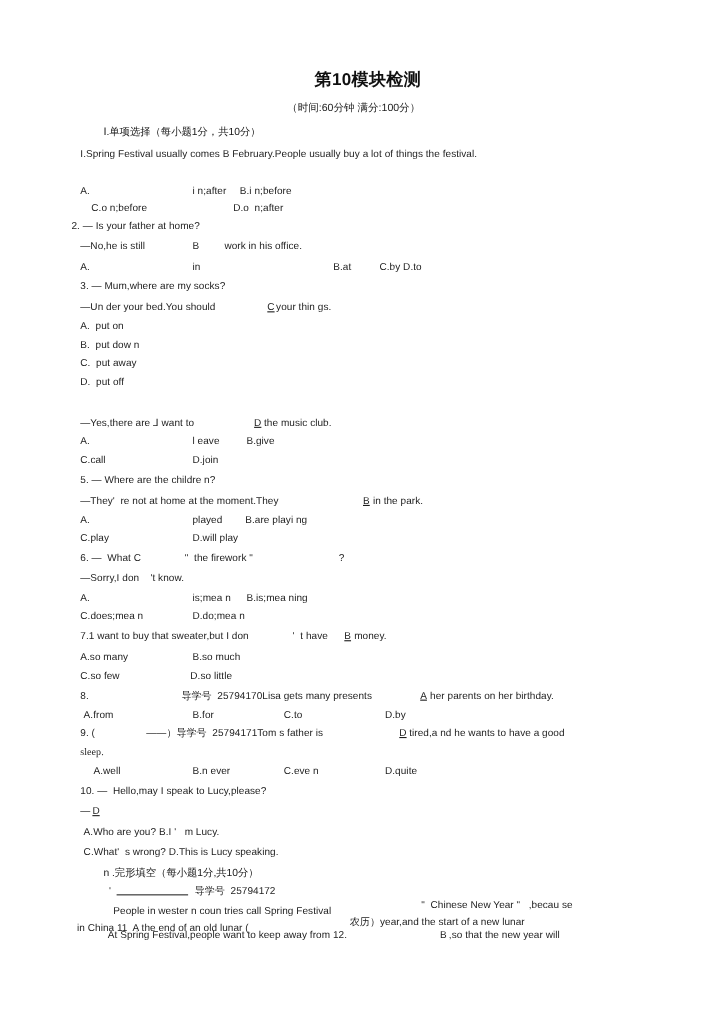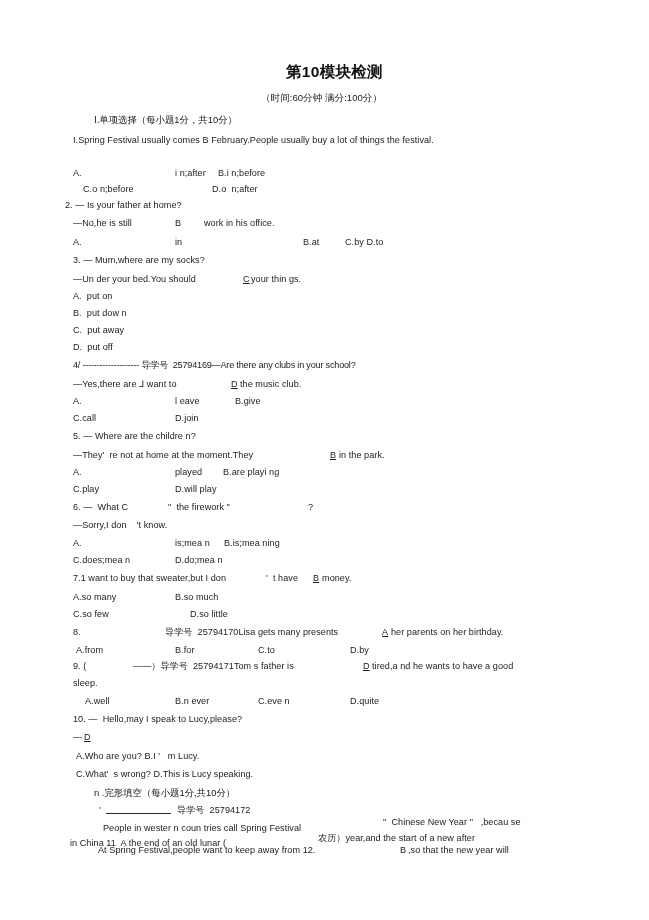--- a/index.html
+++ b/index.html
@@ -89,29 +89,28 @@
 
   <div class="ln" style="left:73px; top:274px;">—Un der your bed.You should</div>
   <div class="ln u" style="left:243px; top:274px;">C</div>
   <div class="ln" style="left:251px; top:274px;">your thin gs.</div>
 
   <div class="ln" style="left:73px; top:291px;">A.  put on</div>
   <div class="ln" style="left:73px; top:308px;">B.  put dow n</div>
   <div class="ln" style="left:73px; top:325px;">C.  put away</div>
   <div class="ln" style="left:73px; top:342px;">D.  put off</div>
 
-  <div class="ln dashes" style="left:73px; top:360px;">4/ -------------------- 导学号  25794169—Are there any clubs in your school?</div>
 
   <div class="ln" style="left:73px; top:379px;">—Yes,there are ⅃ want to</div>
   <div class="ln u" style="left:231px; top:379px;">D</div>
   <div class="ln" style="left:240px; top:379px;">the music club.</div>
 
   <div class="ln" style="left:73px; top:396px;">A.</div>
   <div class="ln" style="left:175px; top:396px;">l eave</div>
-  <div class="ln" style="left:235px; top:396px;">B.give</div>
+  <div class="ln" style="left:224px; top:396px;">B.give</div>
 
   <div class="ln" style="left:73px; top:413px;">C.call</div>
   <div class="ln" style="left:175px; top:413px;">D.join</div>
 
   <div class="ln" style="left:73px; top:431px;">5. — Where are the childre n?</div>
 
   <div class="ln" style="left:73px; top:450px;">—They'  re not at home at the moment.They</div>
   <div class="ln u" style="left:330px; top:450px;">B</div>
   <div class="ln" style="left:339px; top:450px;">in the park.</div>
 
@@ -137,37 +136,37 @@
 
   <div class="ln" style="left:73px; top:573px;">7.1 want to buy that sweater,but I don</div>
   <div class="ln" style="left:266px; top:573px;">'  t have</div>
   <div class="ln u" style="left:313px; top:573px;">B</div>
   <div class="ln" style="left:322px; top:573px;">money.</div>
 
   <div class="ln" style="left:73px; top:592px;">A.so many</div>
   <div class="ln" style="left:175px; top:592px;">B.so much</div>
 
   <div class="ln" style="left:73px; top:609px;">C.so few</div>
-  <div class="ln" style="left:190px; top:609px;">D.so little</div>
+  <div class="ln" style="left:173px; top:609px;">D.so little</div>
 
   <div class="ln" style="left:73px; top:627px;">8.</div>
   <div class="ln" style="left:165px; top:627px;">导学号  25794170Lisa gets many presents</div>
   <div class="ln u" style="left:382px; top:627px;">A</div>
   <div class="ln" style="left:391px; top:627px;">her parents on her birthday.</div>
 
   <div class="ln" style="left:76px; top:645px;">A.from</div>
   <div class="ln" style="left:175px; top:645px;">B.for</div>
   <div class="ln" style="left:258px; top:645px;">C.to</div>
   <div class="ln" style="left:350px; top:645px;">D.by</div>
 
   <div class="ln" style="left:73px; top:661px;">9. (</div>
   <div class="ln" style="left:133px; top:661px;">——）导学号  25794171Tom s father is</div>
   <div class="ln u" style="left:363px; top:661px;">D</div>
   <div class="ln" style="left:372px; top:661px;">tired,a nd he wants to have a good</div>
-  <div class="ln" style="left:73px; top:678px;">sleep.</div>
+  <div class="ln" style="left:73px; top:678px;font-family:Liberation Serif, serif;">sleep.</div>
 
   <div class="ln" style="left:73px; top:696px;margin-left:12px;">A.well</div>
   <div class="ln" style="left:175px; top:696px;">B.n ever</div>
   <div class="ln" style="left:258px; top:696px;">C.eve n</div>
   <div class="ln" style="left:350px; top:696px;">D.quite</div>
 
   <div class="ln" style="left:73px; top:714px;">10. —  Hello,may I speak to Lucy,please?</div>
 
   <div class="ln" style="left:73px; top:732px;">—</div>
   <div class="ln u" style="left:84px; top:732px;">D</div>
@@ -178,19 +177,19 @@
   <div class="sec" style="left:73px; top:787px;">n .完形填空（每小题1分,共10分）</div>
 
   <div class="ln" style="left:99px; top:805px;">'</div>
   <div class="blank-rule" style="left:106px; top:813px; width:65px;"></div>
   <div class="ln" style="left:177px; top:805px;">导学号  25794172</div>
 
   <div class="ln" style="left:103px; top:823px;">People in wester n coun tries call Spring Festival</div>
   <div class="ln" style="left:383px; top:817px;">"  Chinese New Year "   ,becau se</div>
 
   <div class="ln" style="left:70px; top:838px;">in China 11  A the end of an old lunar (</div>
-  <div class="ln" style="left:318px; top:833px;">农历）year,and the start of a new after</div>
+  <div class="ln" style="left:318px; top:833px;">农历）year,and the start of a new lunar</div>
 
   <div class="ln" style="left:98px; top:845px;">At Spring Festival,people want to keep away from 12.</div>
   <div class="ln" style="left:400px; top:845px;">B</div>
   <div class="ln" style="left:408px; top:845px;">,so that the new year will</div>
 
 </div>
 
 </body></html>

